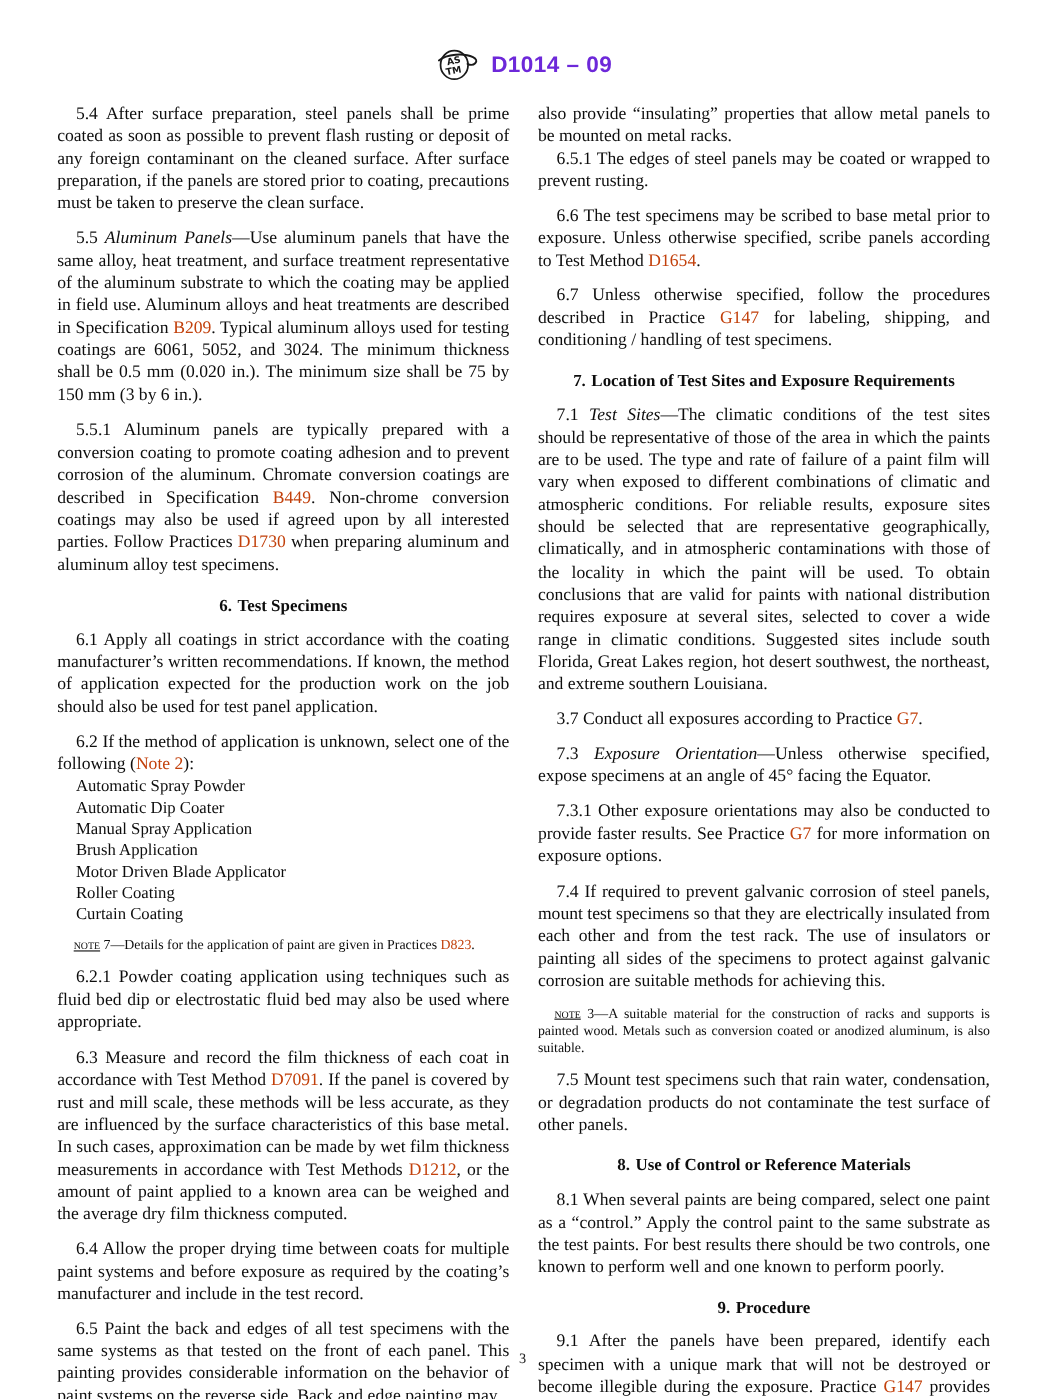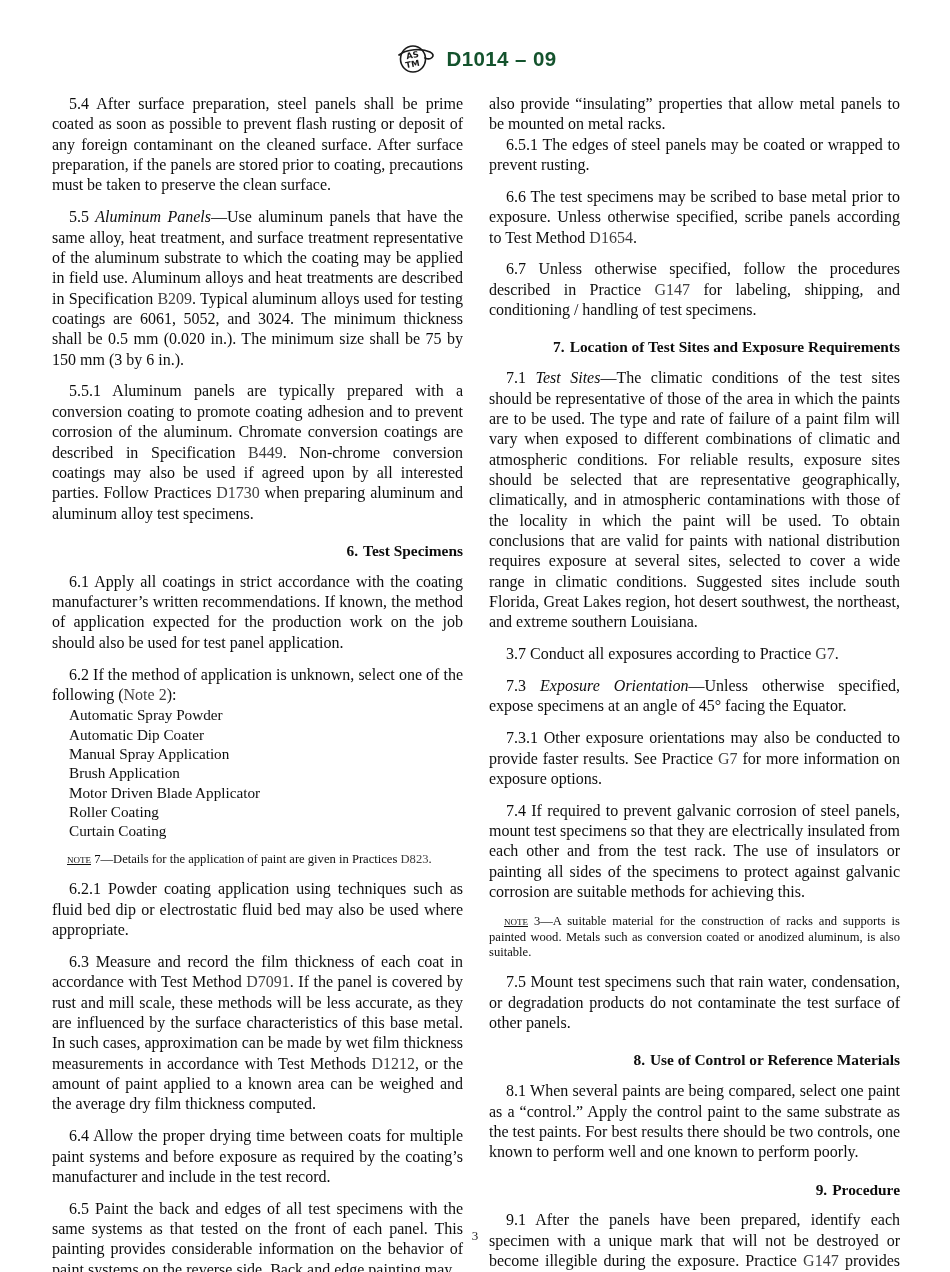--- a/index.html
+++ b/index.html
@@ -38,21 +38,21 @@
     width: 44px;
     height: 30px;
     flex: none;
     display: block;
   }
   .doc-designation {
     font-family: "Liberation Sans", "DejaVu Sans", sans-serif;
     font-weight: bold;
     font-size: 20.5px;
     letter-spacing: 0.4px;
-    color: #14532d;
+    color: #6d28d9;
     white-space: pre;
   }
 
   
   .columns {
     position: absolute;
     top: 94px;
     left: 52px;
     width: 848px;
     height: 1110px;
@@ -83,21 +83,21 @@
     margin-top: 0;
   }
 
   h3.section-head {
     margin: 0;
     margin-top: 17px;
     font-family: "Liberation Serif", "DejaVu Serif", serif;
     font-size: 15.4px;
     font-weight: bold;
     line-height: 1.25;
-    text-align: right;
+    text-align: center;
   }
   h3.section-head .num {
     margin-right: 5px;
   }
 
   .note {
     margin: 0;
     margin-top: 12px;
     font-size: 12.6px;
     line-height: 1.23;
@@ -119,21 +119,21 @@
     list-style: none;
   }
   .method-list li {
     font-size: 15.2px;
     line-height: 1.272;
     padding-left: 17px;
     text-align: left;
   }
 
   .ref {
-    color: #404040;
+    color: #c2410c;
   }
   .it {
     font-style: italic;
   }
 
   
   .footer {
     position: absolute;
     bottom: 28px;
     left: 0;

